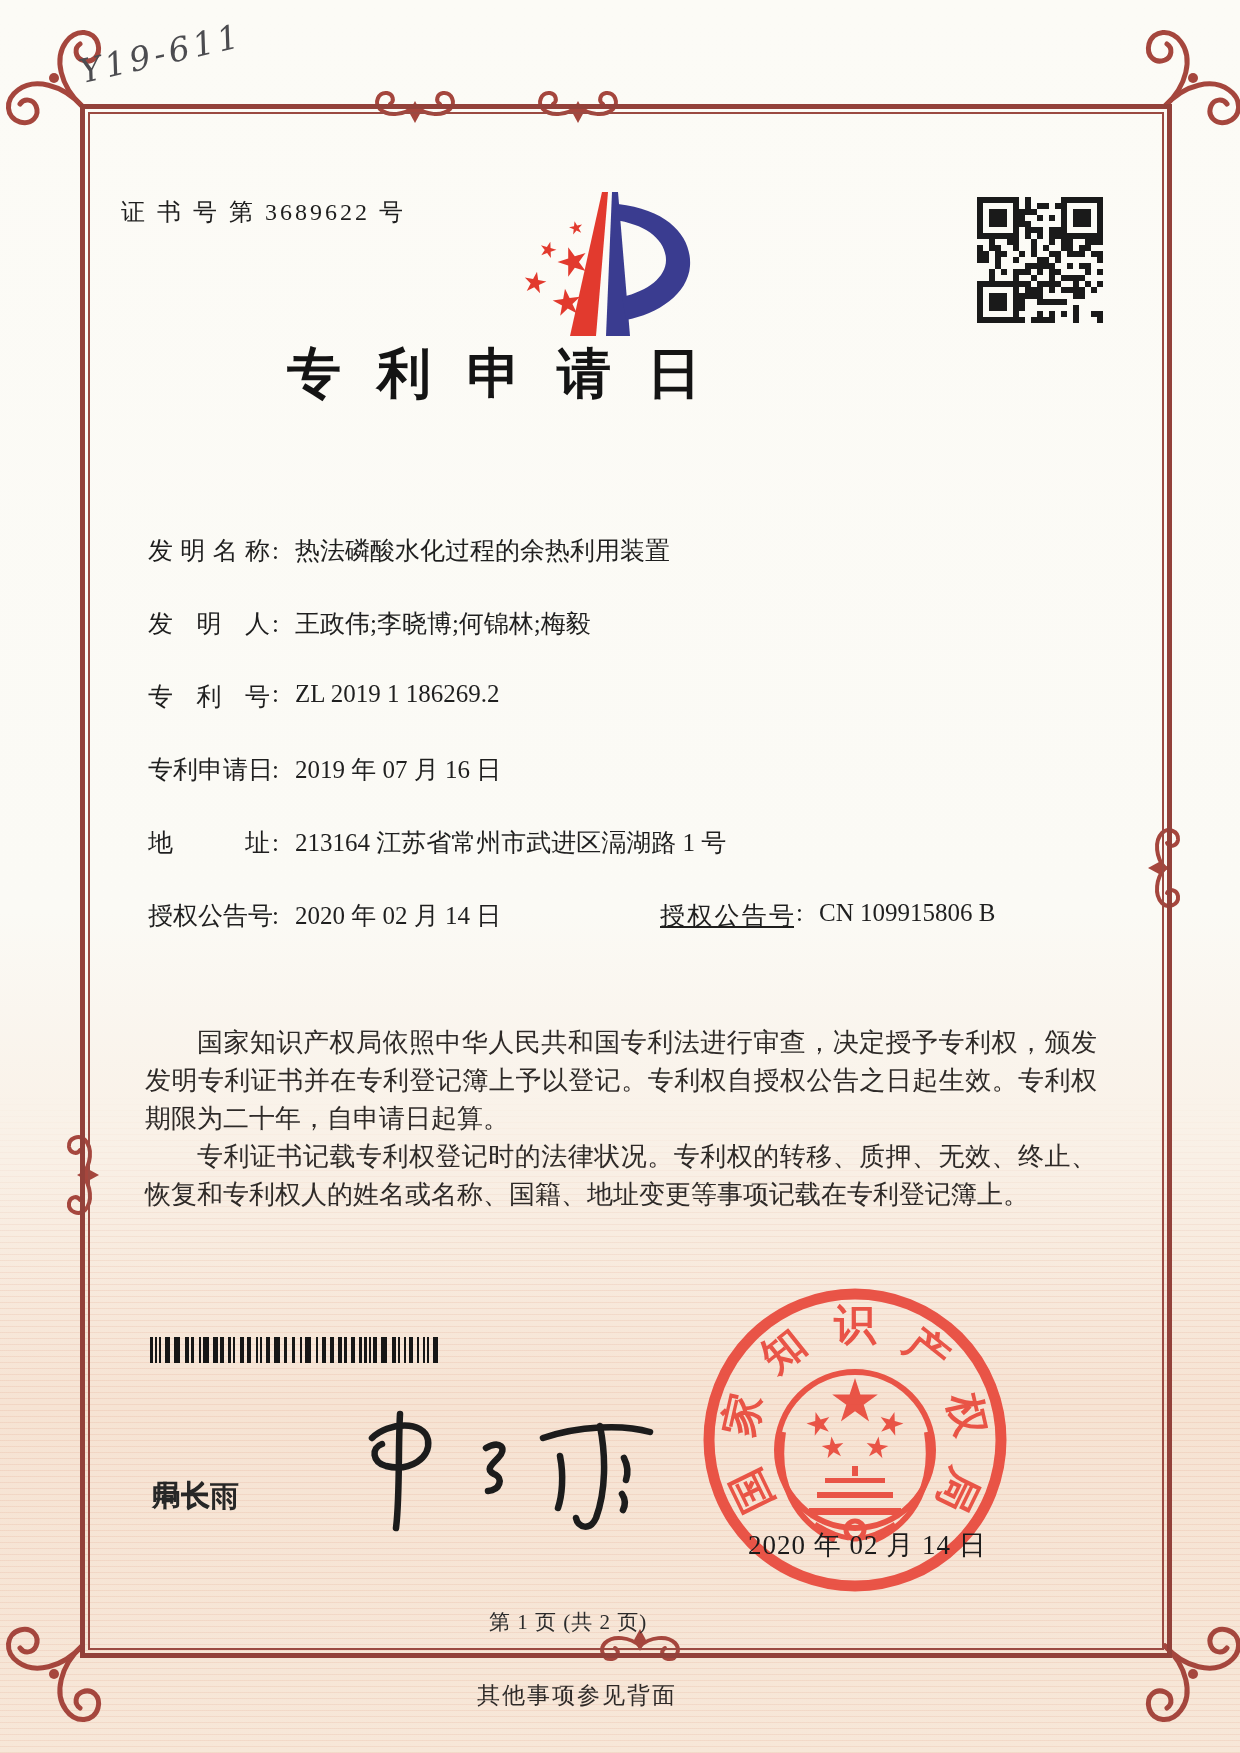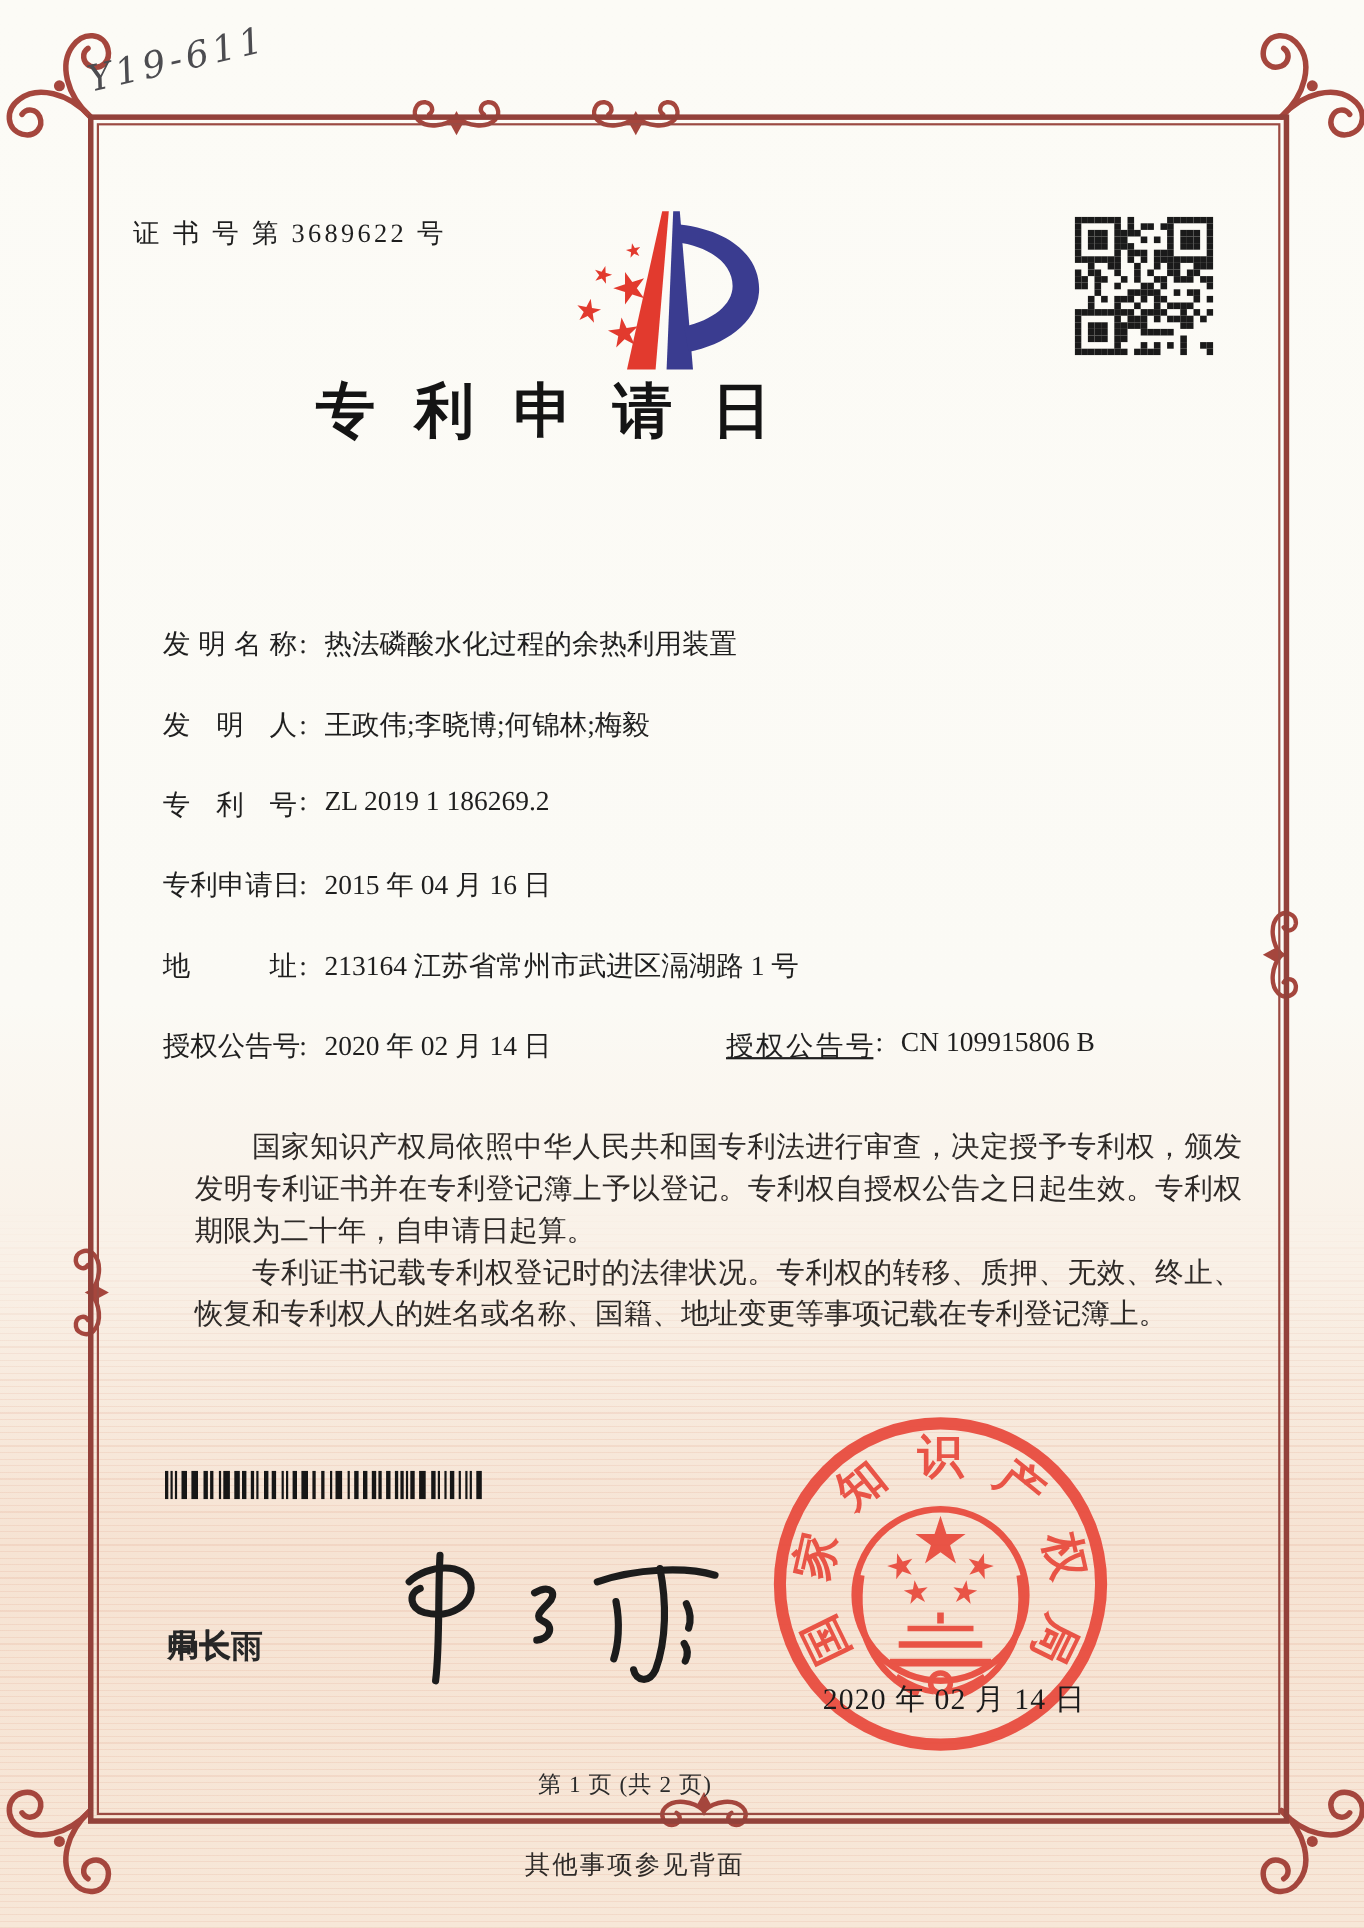--- a/index.html
+++ b/index.html
@@ -15,30 +15,30 @@
         font-style:italic;letter-spacing:4px;transform:rotate(-13deg);font-family:"DejaVu Serif",serif;}
   .frame{position:absolute;left:80px;top:104px;width:1082px;height:1544px;
         border:5px solid #93413a;}
   .frame::before{content:'';position:absolute;inset:3px;border:2px solid #9b4a42;}
   .deco{position:absolute;left:0;top:0;width:1240px;height:1753px;pointer-events:none;}
   .cert-no{position:absolute;left:121px;top:196px;font-size:24px;letter-spacing:3px;color:#1e1e1e;}
   .logo{position:absolute;left:518px;top:190px;}
   .qr{position:absolute;left:977px;top:197px;}
   .title{position:absolute;left:287px;top:338px;font-size:54px;font-weight:600;
         letter-spacing:36px;white-space:nowrap;color:#141414;}
-  .fields{position:absolute;left:148px;top:534px;width:960px;display:flex;flex-direction:column;margin-top:35px;}
+  .fields{position:absolute;left:148px;top:534px;width:960px;display:flex;flex-direction:column;}
   .frow{height:30px;margin-bottom:43px;font-size:25px;white-space:nowrap;position:relative;}
   .flabel{display:inline-block;width:122px;text-align:justify;text-align-last:justify;
         vertical-align:top;color:#1f1f1f;}
   .fcolon{margin-left:2px;margin-right:16px;}
   .fvalue{color:#1f1f1f;}
   .grant-right{position:absolute;left:512px;top:0;}
   .grant-right .flabel{width:134px;text-decoration:underline;}
   .paras{position:absolute;left:145px;top:1024px;width:952px;font-size:26px;line-height:38px;
-        text-align:justify;color:#2e2a28;margin-left:32px;}
+        text-align:justify;color:#2e2a28;}
   .paras p{margin:0;text-indent:2em;}
   .barcode{position:absolute;left:150px;top:1337px;}
   .director-title{position:absolute;left:152px;top:1432px;font-size:29px;font-weight:bold;
         font-family:"Liberation Sans","DejaVu Sans",sans-serif;color:#272727;margin-top:44px;}
   .director-name{position:absolute;left:152px;top:1477px;font-size:29px;font-weight:bold;
         font-family:"Liberation Sans","DejaVu Sans",sans-serif;color:#272727;}
   .signature{position:absolute;left:338px;top:1396px;}
   .seal{position:absolute;left:697px;top:1282px;opacity:.92;}
   .seal-char{font-size:42px;font-weight:bold;fill:#e8483b;text-anchor:middle;
         dominant-baseline:central;font-family:"Liberation Serif",serif;}
@@ -340,21 +340,21 @@
     <div class="frow">
       <span class="flabel">发明名称</span><span class="fcolon">:</span><span class="fvalue">热法磷酸水化过程的余热利用装置</span>
     </div>
     <div class="frow">
       <span class="flabel">发明人</span><span class="fcolon">:</span><span class="fvalue">王政伟;李晓博;何锦林;梅毅</span>
     </div>
     <div class="frow">
       <span class="flabel">专利号</span><span class="fcolon">:</span><span class="fvalue">ZL 2019 1 186269.2</span>
     </div>
     <div class="frow">
-      <span class="flabel">专利申请日</span><span class="fcolon">:</span><span class="fvalue">2015 年 04 月 16 日</span>
+      <span class="flabel">专利申请日</span><span class="fcolon">:</span><span class="fvalue">2019 年 07 月 16 日</span>
     </div>
     <div class="frow">
       <span class="flabel">地址</span><span class="fcolon">:</span><span class="fvalue">213164 江苏省常州市武进区滆湖路 1 号</span>
     </div>
     <div class="frow">
       <span class="flabel">授权公告号</span><span class="fcolon">:</span><span class="fvalue">2020 年 02 月 14 日</span>
       <span class="grant-right">
         <span class="flabel">授权公告号</span><span class="fcolon">:</span><span class="fvalue">CN 109915806 B</span>
       </span>
     </div>

